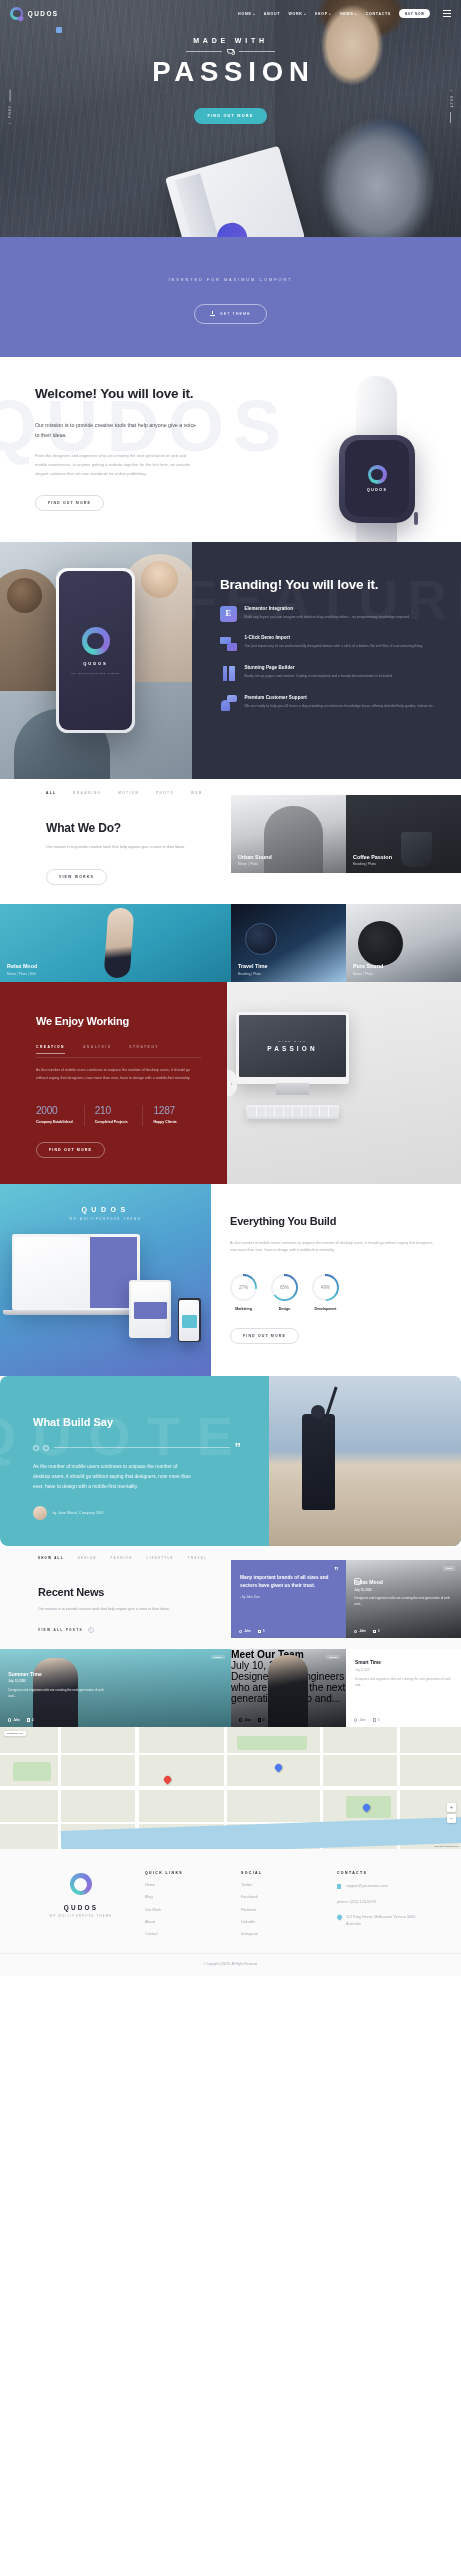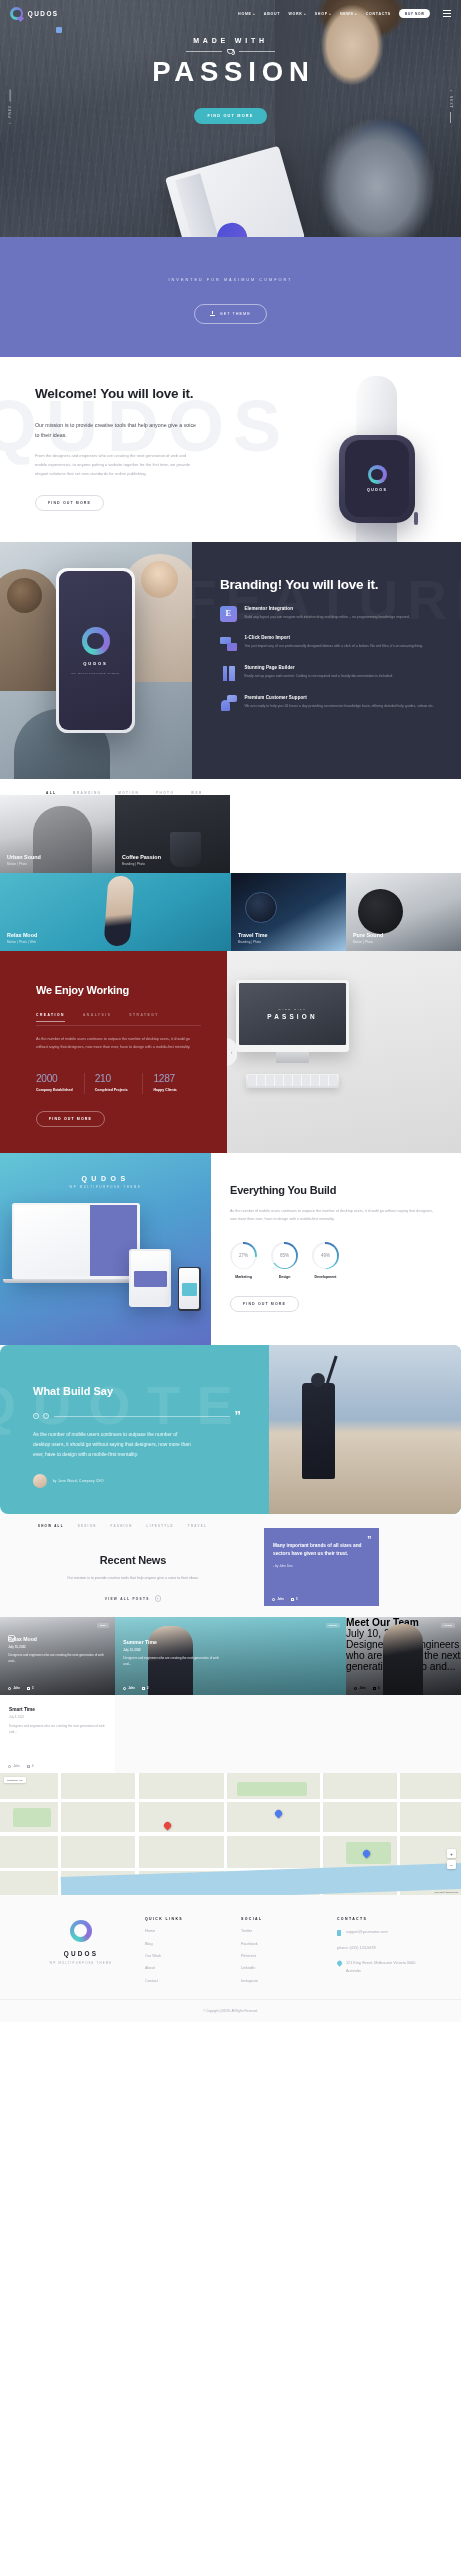--- a/index.html
+++ b/index.html
@@ -264,21 +264,21 @@
   .qr-figure:before{content:"";position:absolute;left:9px;top:-9.6px;width:14px;height:14px;border-radius:50%;
     background:#2a2e3a;}
   .qr-figure:after{content:"";position:absolute;left:27px;top:-28px;width:2.6px;height:37px;background:#242833;
     transform:rotate(18deg);}
 
   
   .news-filters{display:flex;gap:14px;padding:10.2px 0 0 38px;background:#fafafb;}
   .news-filters span{font-size:2.9px;letter-spacing:1.3px;color:#b3b6bd;font-weight:600;}
   .news-filters span.on{color:#22242b;}
   .news{display:flex;flex-wrap:wrap;background:#fafafb;}
-  .news-intro{width:264px;padding:26px 36px 15.4px 38px;text-align:center;}
+  .news-intro{width:231px;padding:26px 36px 15.4px 38px;}
   .news-intro .h2{font-size:11px;}
   .news-intro .para{font-size:3.6px;color:#9ea1aa;line-height:2.1;margin-top:7.7px;}
   .view-all{display:inline-flex;align-items:center;gap:5.1px;margin-top:13px;font-size:3.2px;letter-spacing:1.3px;
     color:#4a4d56;font-weight:600;}
   .va-dot{width:6.4px;height:6.4px;border-radius:50%;border:0.6px solid #c9ccd3;display:flex;align-items:center;
     justify-content:center;font-size:3.2px;color:#7b7ec6;}
   .card{width:115px;height:78px;position:relative;overflow:hidden;}
   .card-purple{background:#6c73bf;padding:14px 9px 7.7px;}
   .card-purple .qm{position:absolute;right:7.7px;top:5.1px;color:#fff;font-size:8.3px;font-weight:700;}
   .card-purple h4{color:#fff;font-size:4.8px;font-weight:700;line-height:1.55;}
@@ -480,20 +480,25 @@
 
   <section>
     <div class="filters">
       <span class="on">ALL</span>
       <span>BRANDING</span>
       <span>MOTION</span>
       <span>PHOTO</span>
       <span>WEB</span>
     </div>
     <div class="pf-top">
+      <div class="pf-intro">
+        <h2 class="h2">What We Do?</h2>
+        <p class="para">Our mission is to provide creative tools that help anyone give a voice to their ideas.</p>
+        <span class="ghost-btn">VIEW WORKS</span>
+      </div>
       <div class="pf-grid">
         <div class="tile t-urban">
           <div class="cap">
             <h5>Urban Sound</h5>
             <p>Motion | Photo</p>
           </div>
         </div>
         <div class="tile t-coffee">
           <div class="cap">
             <h5>Coffee Passion</h5>

